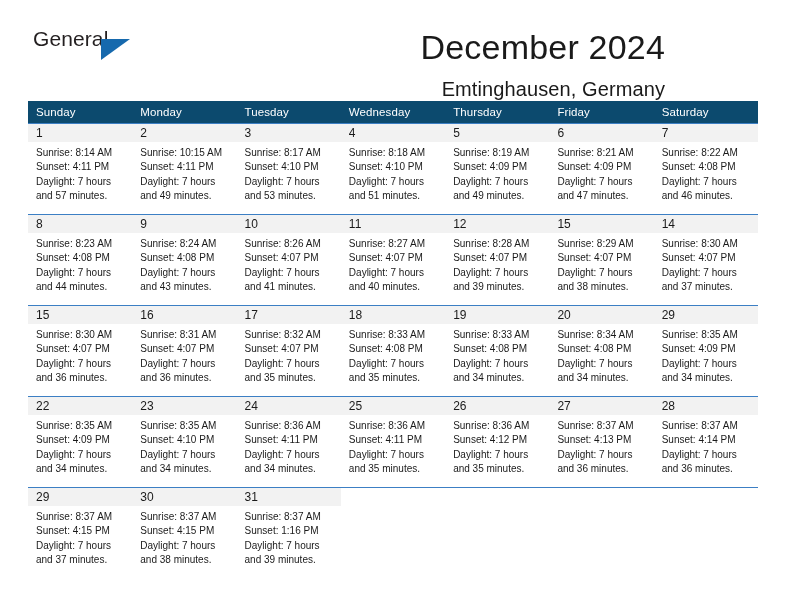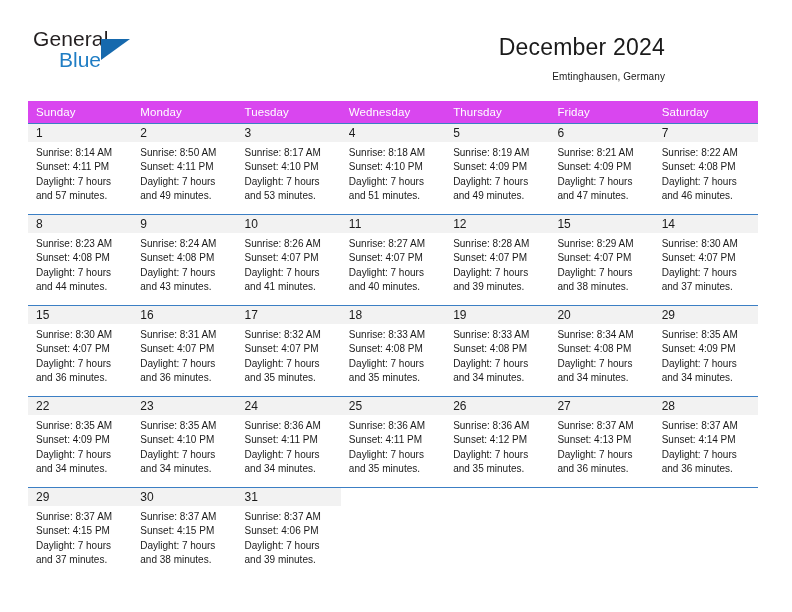--- a/index.html
+++ b/index.html
@@ -58,43 +58,43 @@
     width: 0;
     height: 0;
     border-left: 29px solid #1669ad;
     border-bottom: 21px solid transparent;
   }
   .title-wrap {
     text-align: right;
     padding-top: 2px;
   }
   .cal-title {
-    font-size: 23px;
+    font-size: 34px;
     font-weight: normal;
     color: #1a1a1a;
     line-height: 34px;
     letter-spacing: .2px;
   }
   .cal-location {
-    font-size: 10px;
+    font-size: 20px;
     color: #1a1a1a;
     line-height: 20px;
-    margin-top: 3px;
+    margin-top: 15px;
     letter-spacing: .1px;
   }
 
   
   .calendar {
     width: 730px;
     margin-top: 11px;
     border-collapse: collapse;
     table-layout: fixed;
   }
   .calendar th {
-    background: #d946ef;
+    background: #0c4a6e;
     color: #ffffff;
     font-size: 11.5px;
     font-weight: normal;
     text-align: left;
     padding: 5px 0 5px 8px;
     letter-spacing: .1px;
     height: 9px;
   }
   .week-row > td {
     vertical-align: top;
@@ -128,21 +128,20 @@
 </head>
 <body>
 
 <div class="page">
 
   <div class="header">
 
     <div class="logo">
       <span class="logo-general">General</span>
       <span class="logo-triangle"></span>
-      <span class="logo-blue">Blue</span>
     </div>
 
     <div class="title-wrap">
       <div class="cal-title">December 2024</div>
       <div class="cal-location">Emtinghausen, Germany</div>
     </div>
 
   </div>
 
   <table class="calendar">
@@ -167,21 +166,21 @@
                 <div>Sunset: 4:11 PM</div>
                 <div>Daylight: 7 hours</div>
                 <div>and 57 minutes.</div>
               </div>
             </div>
           </td>
           <td>
             <div class="daycell">
               <div class="daynum-band">2</div>
               <div class="dayinfo">
-                <div>Sunrise: 8:50 AM</div>
+                <div>Sunrise: 10:15 AM</div>
                 <div>Sunset: 4:11 PM</div>
                 <div>Daylight: 7 hours</div>
                 <div>and 49 minutes.</div>
               </div>
             </div>
           </td>
           <td>
             <div class="daycell">
               <div class="daynum-band">3</div>
               <div class="dayinfo">
@@ -495,21 +494,21 @@
                 <div>Daylight: 7 hours</div>
                 <div>and 38 minutes.</div>
               </div>
             </div>
           </td>
           <td>
             <div class="daycell">
               <div class="daynum-band">31</div>
               <div class="dayinfo">
                 <div>Sunrise: 8:37 AM</div>
-                <div>Sunset: 4:06 PM</div>
+                <div>Sunset: 1:16 PM</div>
                 <div>Daylight: 7 hours</div>
                 <div>and 39 minutes.</div>
               </div>
             </div>
           </td>
           <td>
             <div class="daycell">
               <div class="daynum-band empty"></div>
               <div class="dayinfo">
                 <div></div>

